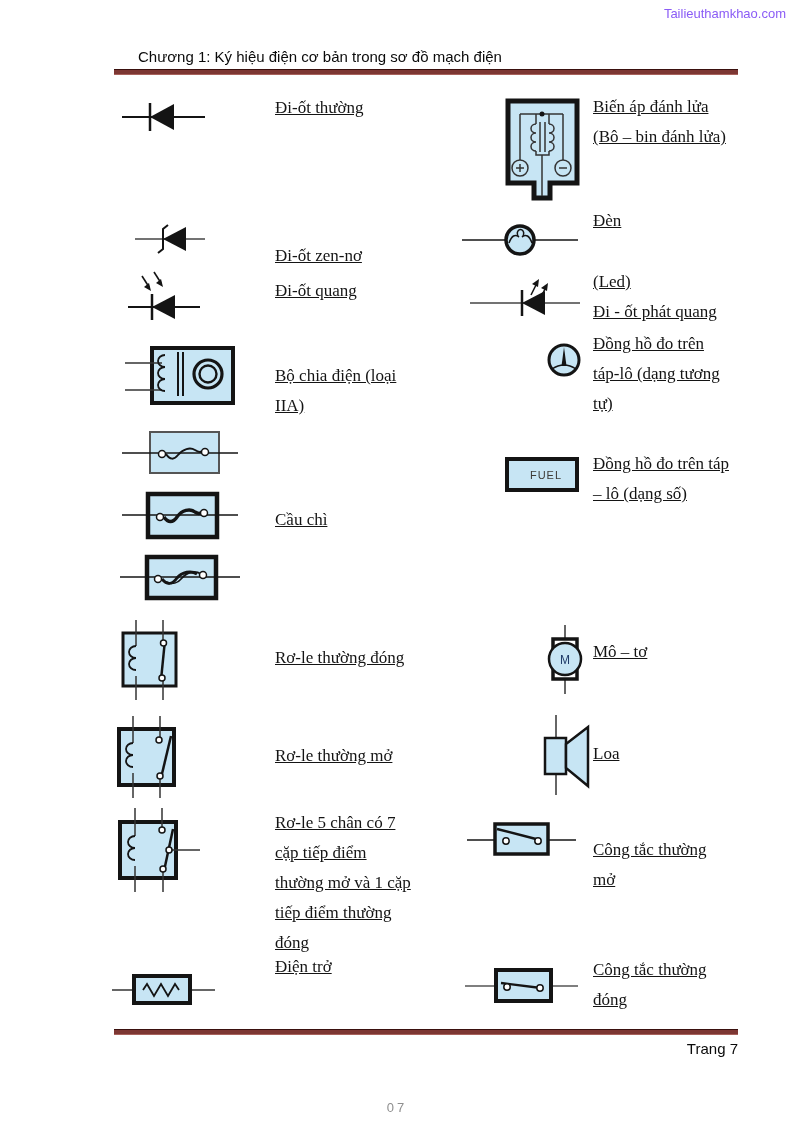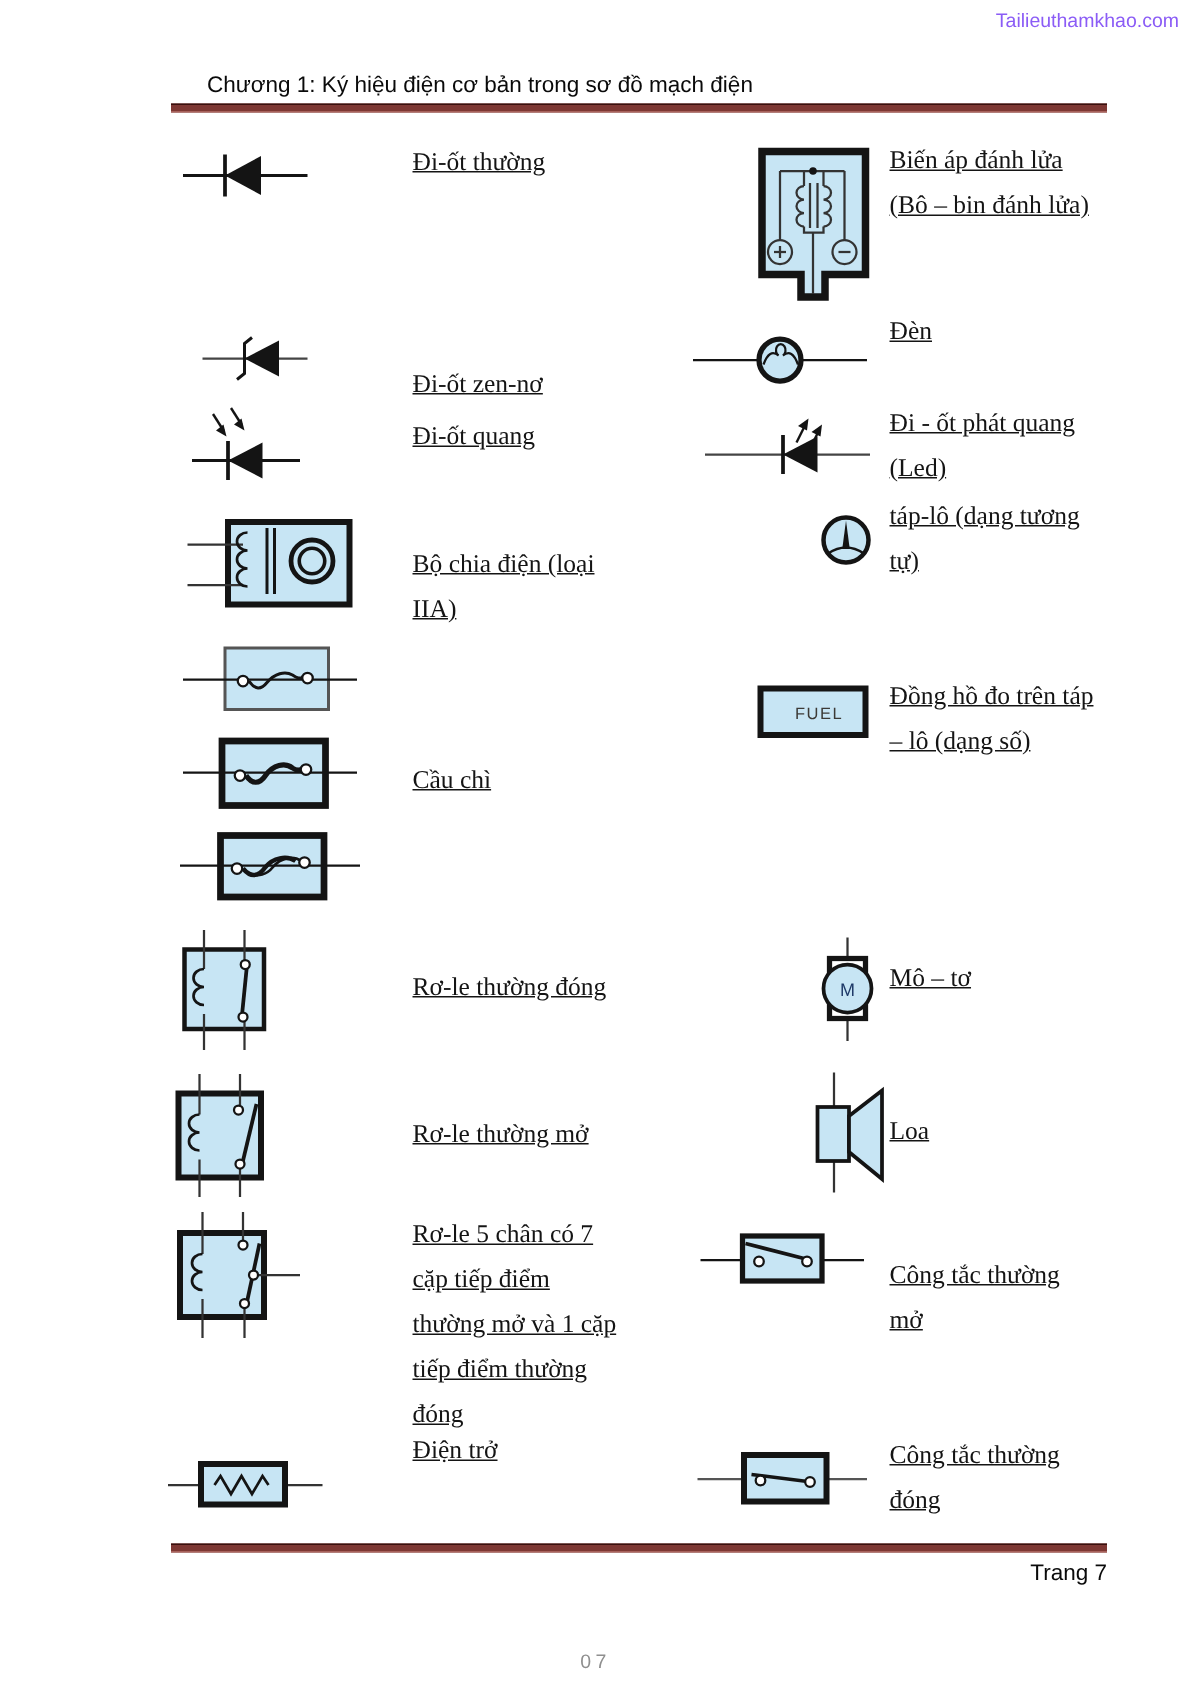--- a/index.html
+++ b/index.html
@@ -244,24 +244,25 @@
   </div>
 
   <div class="abs lbl" style="left:593px;top:92px">
     <div>Biến áp đánh lửa</div>
     <div>(Bô – bin đánh lửa)</div>
   </div>
   <div class="abs lbl" style="left:593px;top:206px">
     <div>Đèn</div>
   </div>
   <div class="abs lbl" style="left:593px;top:267px">
+    <div>(Led)</div>
     <div>Đi - ốt phát quang</div>
-    <div>(Led)</div>
   </div>
   <div class="abs lbl" style="left:593px;top:329px">
+    <div>Đồng hồ đo trên</div>
     <div>táp-lô (dạng tương</div>
     <div>tự)</div>
   </div>
   <div class="abs lbl" style="left:593px;top:449px">
     <div>Đồng hồ đo trên táp</div>
     <div>– lô (dạng số)</div>
   </div>
   <div class="abs lbl" style="left:593px;top:637px">
     <div>Mô – tơ</div>
   </div>

